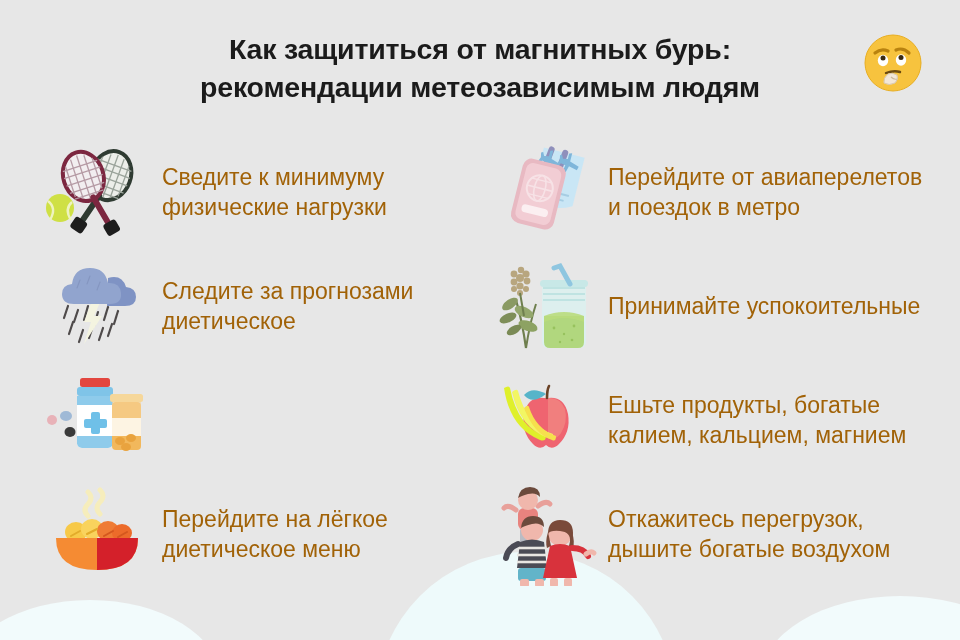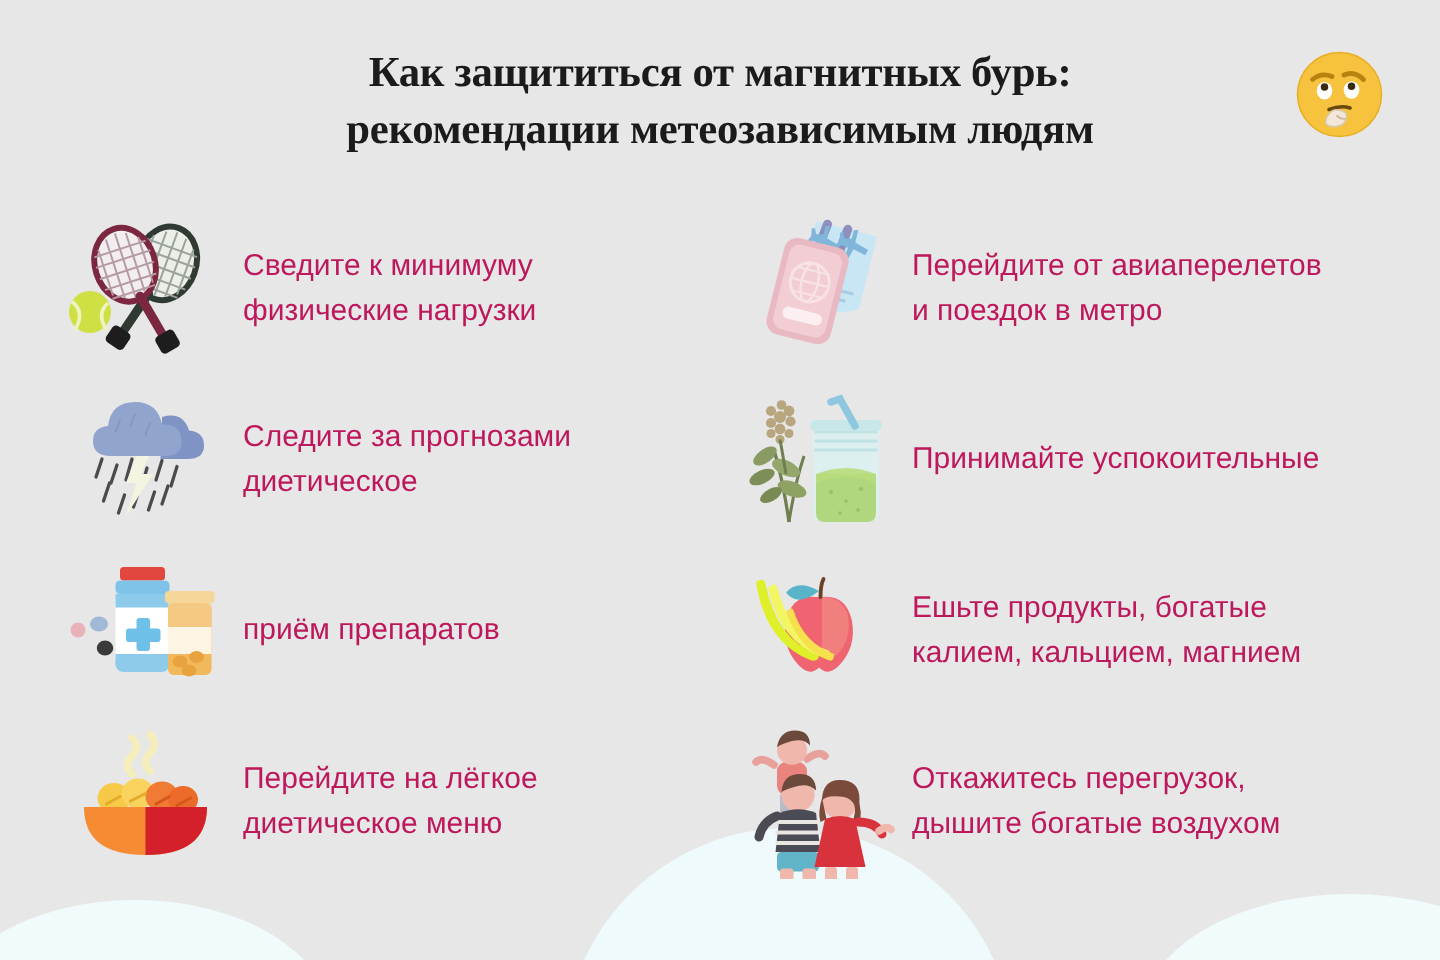--- a/index.html
+++ b/index.html
@@ -54,21 +54,20 @@
   }
 
   
   .title-block {
     position: absolute;
     left: 0;
     top: 30px;
     width: 960px;
     text-align: center;
     z-index: 3;
-    font-family: Liberation Serif, serif;
   }
   .title-line {
     display: block;
     font-size: 28.5px;
     font-weight: bold;
     color: #1b1b1b;
     line-height: 38px;
     letter-spacing: -0.2px;
   }
 
@@ -105,23 +104,23 @@
 
   .tip-icon {
     width: 110px;
     min-width: 110px;
     height: 104px;
     position: relative;
   }
   .tip-icon svg { display: block; }
 
   .tip-text {
-    font-size: 20px;
+    font-size: 23px;
     line-height: 30px;
-    color: #be185d;
+    color: #a16207;
     padding-left: 8px;
   }
   .tip-text .l { display: block; white-space: nowrap; }
 </style>
 </head>
 <body>
 
 <div class="canvas">
 
   <div class="bottom-wave"></div>
@@ -380,21 +379,20 @@
                 <g fill="#e9a33e">
                   <ellipse cx="72" cy="65" rx="5" ry="4"></ellipse>
                   <ellipse cx="83" cy="62" rx="5" ry="4"></ellipse>
                   <ellipse cx="78" cy="71" rx="5" ry="4"></ellipse>
                 </g>
               </g>
             </g>
           </svg>
         </div>
         <div class="tip-text">
-          <span class="l">приём препаратов</span>
         </div>
       </div>
 
       <div class="tip col-right">
         <div class="tip-icon">
           <svg width="110" height="104" viewBox="0 0 110 104">
             <g transform="translate(12,14)">
 
               <path d="M46 16 q16 -2 20 16 q3 18 -9 30 q-7 7 -13 1 q-6 6 -13 -1 q-12 -12 -9 -30 q4 -18 20 -16 z" fill="#ef6470"></path>
               <path d="M46 16 q12 -1 17 11 q3 13 -4 24 q-6 9 -13 3 z" fill="#f28a84" opacity="0.7"></path>

